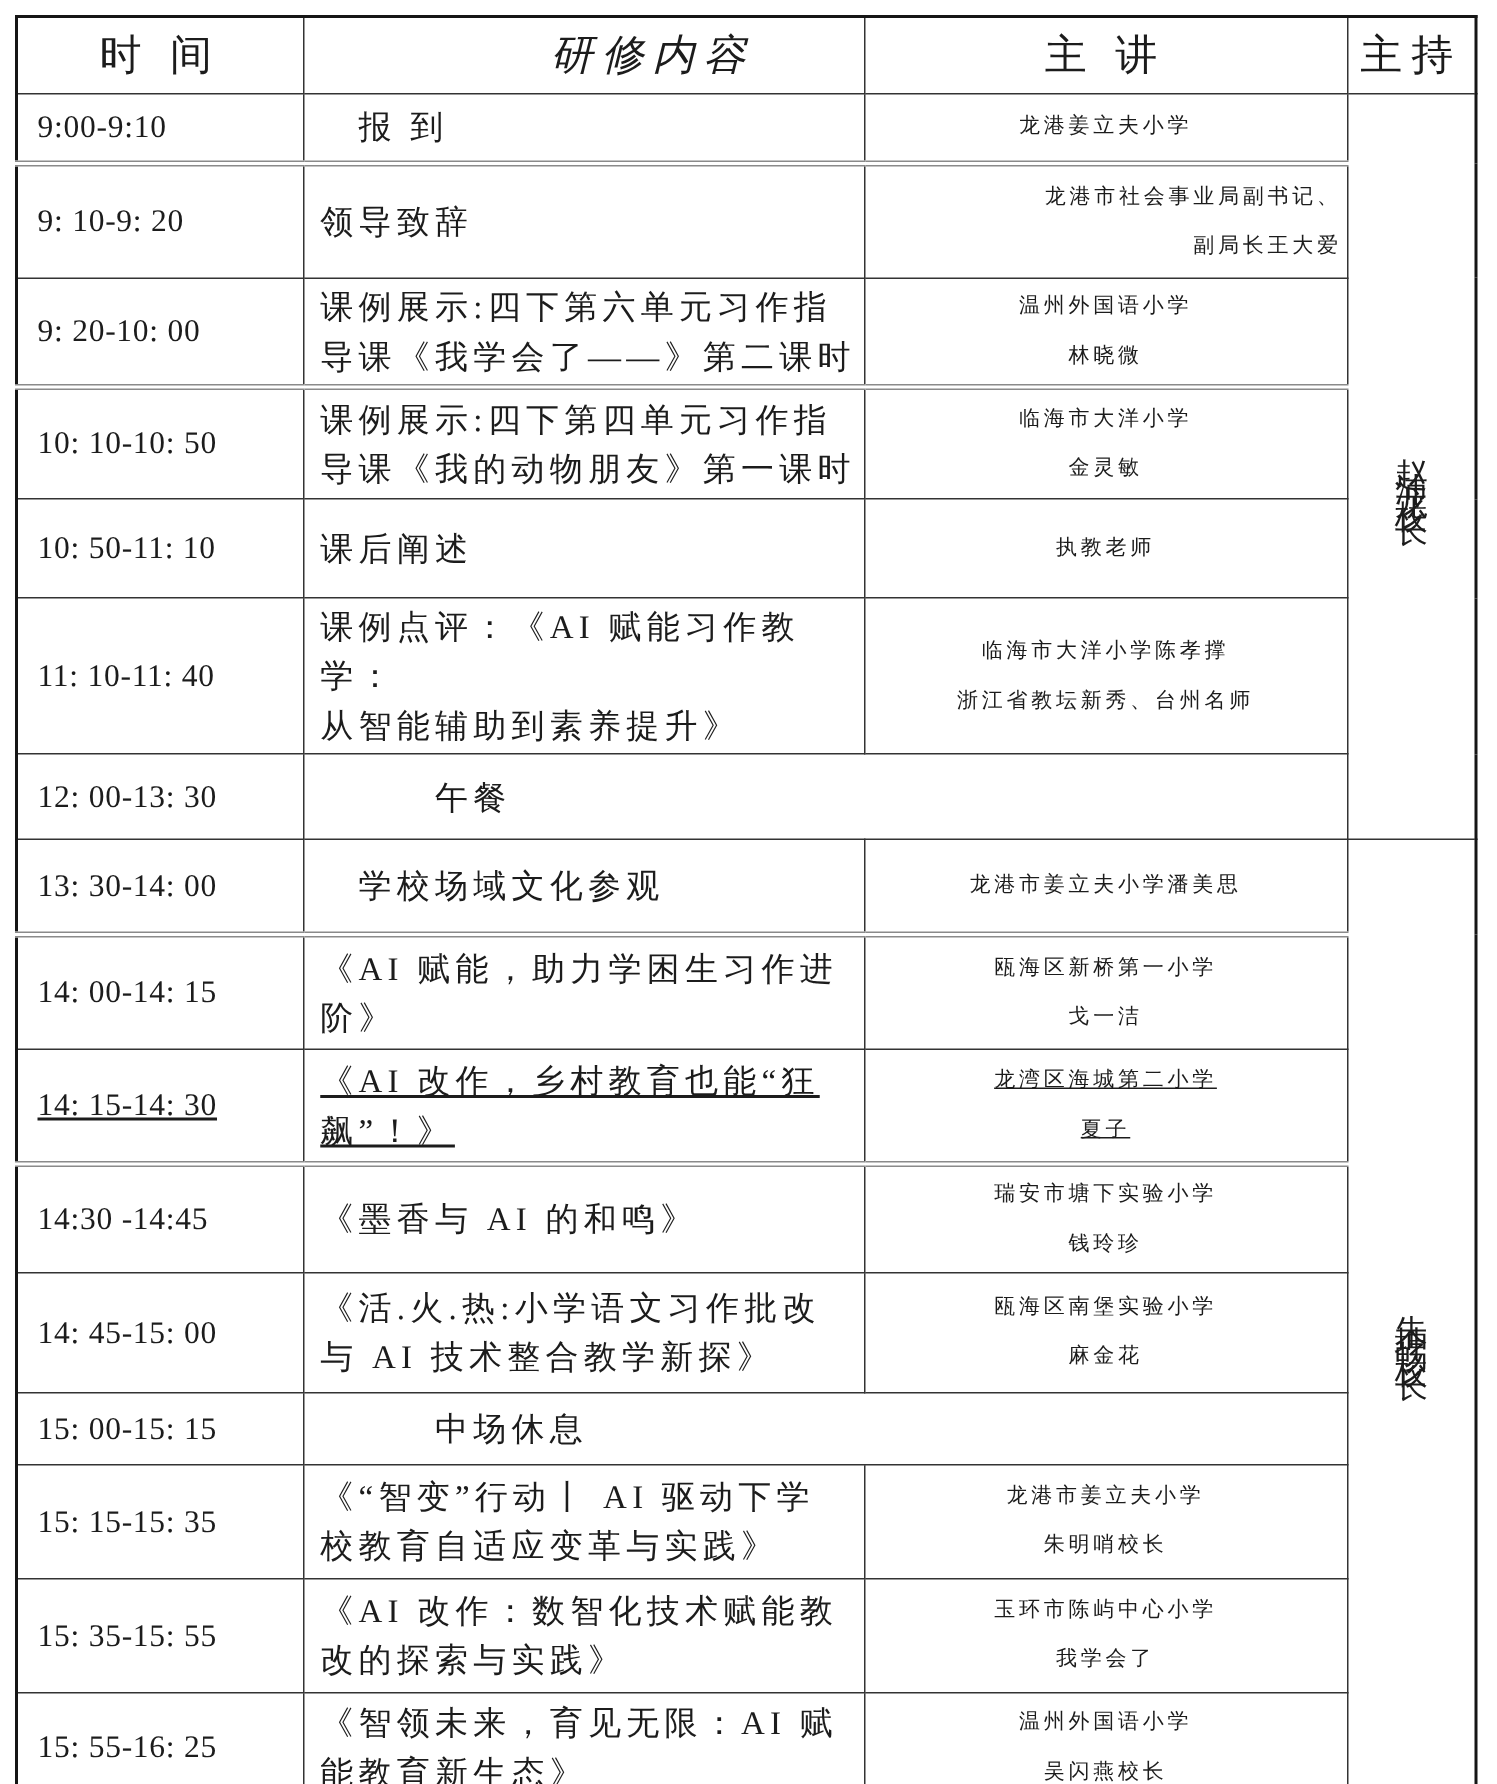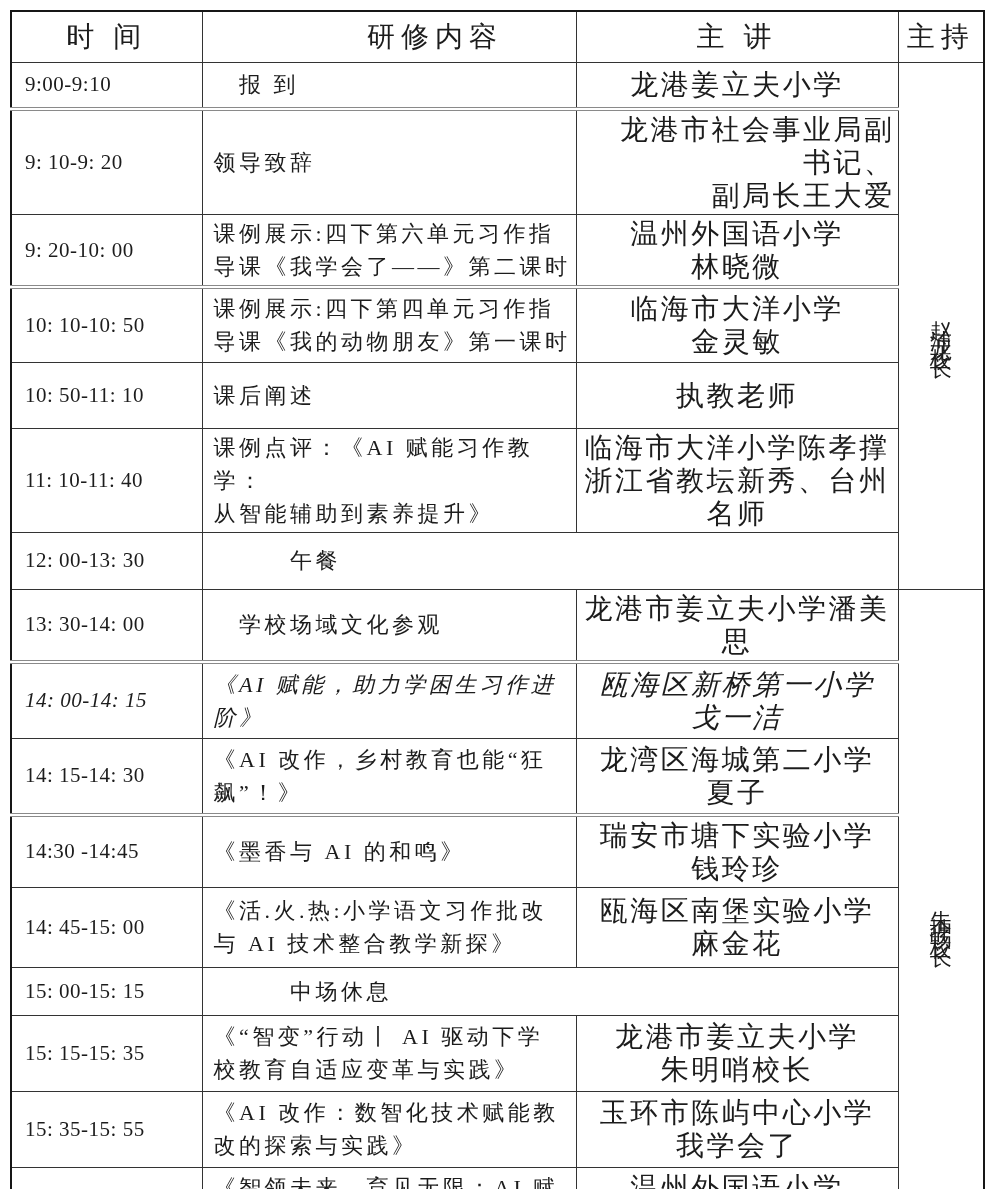--- a/index.html
+++ b/index.html
@@ -27,38 +27,38 @@
     font-weight: normal;
     padding: 0;
     overflow: hidden;
   }
   th {
     font-size: 28px;
     letter-spacing: 6px;
     text-align: center;
     white-space: nowrap;
   }
-  th.hdr-content { padding-left: 92px; }
+  th.hdr-content { padding-left: 92px; font-style: italic; }
   td.time-cell {
     font-size: 21px;
     letter-spacing: 0.5px;
     text-align: left;
     padding-left: 13px;
     white-space: nowrap;
   }
   td.content-cell {
     font-size: 22px;
     letter-spacing: 3.5px;
     text-align: left;
     padding: 2px 5px 2px 11px;
     line-height: 33px;
     margin-left: 12px;
   }
   td.speaker-cell {
-    font-size: 28px;
+    font-size: 14px;
     letter-spacing: 2.5px;
     text-align: center;
     line-height: 33px;
     padding: 2px 3px;
   }
   td.speaker-cell.speaker-left {
     text-align: right;
     padding-left: 24px;
   }
   td.host-cell {
@@ -172,32 +172,32 @@
         <td class="content-cell" data-name="content-cell">
           <div class="text-line" data-name="text-line">　学校场域文化参观</div>
         </td>
         <td class="speaker-cell" data-name="speaker-cell">
           <div class="text-line" data-name="text-line">龙港市姜立夫小学潘美思</div>
         </td>
         <td class="host-cell" data-name="host-cell" rowspan="9">
           <div class="vtext" data-name="host-name-vertical">朱坤畅校长</div>
         </td>
       </tr>
-      <tr data-name="table-row" style="height: 77px; font-style: italic;">
+      <tr data-name="table-row" style="height: 77px;">
         <td class="time-cell" data-name="time-cell">14: 00-14: 15</td>
         <td class="content-cell" data-name="content-cell">
           <div class="text-line" data-name="text-line">《AI 赋能，助力学困生习作进</div>
           <div class="text-line" data-name="text-line">阶》</div>
         </td>
         <td class="speaker-cell" data-name="speaker-cell">
           <div class="text-line" data-name="text-line">瓯海区新桥第一小学</div>
           <div class="text-line" data-name="text-line">戈一洁</div>
         </td>
       </tr>
-      <tr data-name="table-row" class="thick" style="height: 76px;">
+      <tr data-name="table-row" class="thick" style="height: 76px; text-decoration: underline;">
         <td class="time-cell" data-name="time-cell">14: 15-14: 30</td>
         <td class="content-cell" data-name="content-cell">
           <div class="text-line" data-name="text-line">《AI 改作，乡村教育也能“狂</div>
           <div class="text-line" data-name="text-line">飙”！》</div>
         </td>
         <td class="speaker-cell" data-name="speaker-cell">
           <div class="text-line" data-name="text-line">龙湾区海城第二小学</div>
           <div class="text-line" data-name="text-line">夏子</div>
         </td>
       </tr>

